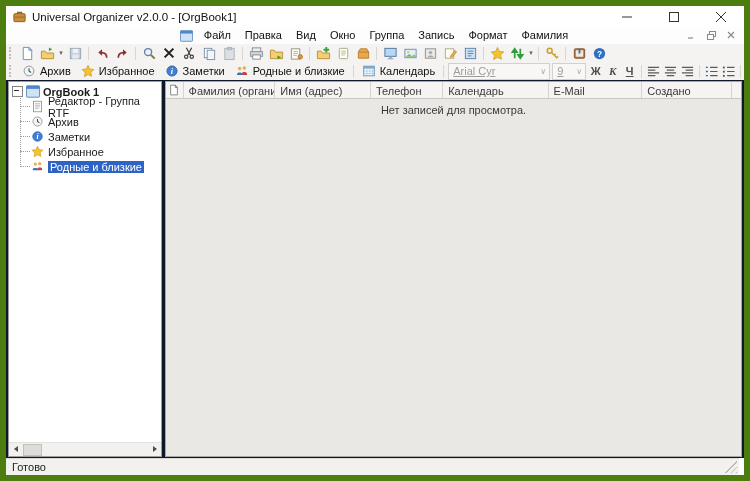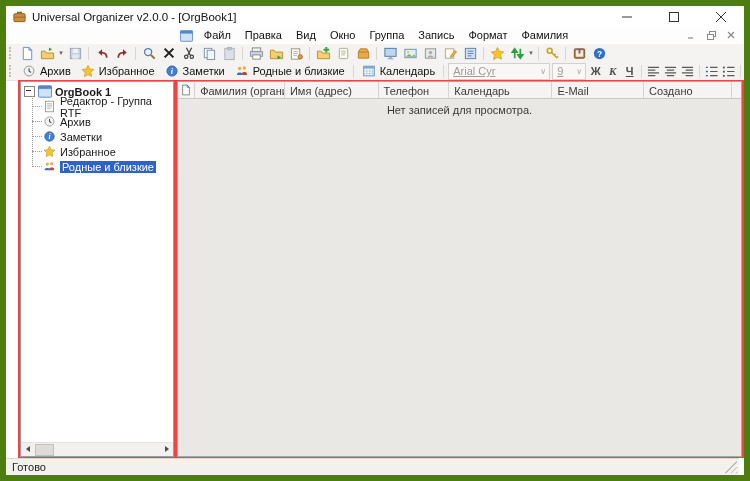--- a/index.html
+++ b/index.html
@@ -26,21 +26,21 @@
   .caret{font-size:7px;color:#666;width:8px;text-align:center;flex:0 0 auto;}
   .navbtn{display:flex;align-items:center;gap:4px;padding:0 5px;height:16px;flex:0 0 auto;}
   .navbtn .lbl{color:#111;}
   .combo{height:15px;background:#f8f7f5;border:1px solid #d2d1ce;display:flex;align-items:center;color:#9c9c9c;flex:0 0 auto;margin:0 1px;}
   .combo .cval{flex:1;padding:0 4px;overflow:hidden;text-decoration:underline;}
   .combo .cchev{width:12px;text-align:center;font-size:8px;color:#aaa;}
   .fmtbtn{width:17px;height:16px;display:flex;align-items:center;justify-content:center;color:#4e4e4e;font-weight:bold;flex:0 0 auto;}
   .fmt-i{font-style:italic;font-family:"Liberation Serif",serif;}
   .fmt-u{text-decoration:underline;}
   
-  .main{position:absolute;top:74px;left:0;right:0;bottom:17px;background:#ef4444;margin-left:12px;}
+  .main{position:absolute;top:74px;left:0;right:0;bottom:17px;background:#0f172a;}
   .treepanel{position:absolute;left:2px;top:1px;width:154px;bottom:1px;background:#ffffff;border:1px solid #9d9d9d;box-sizing:border-box;}
   .treescroll{position:absolute;left:0;right:0;top:0;bottom:13px;overflow:hidden;padding:2px 0 0 3px;}
   .trow{display:flex;align-items:center;height:15px;}
   .expander{width:9px;height:9px;border:1px solid #848484;background:#fff;position:relative;margin-right:3px;flex:0 0 auto;}
   .expander::after{content:"";position:absolute;left:1px;top:3px;width:5px;height:1px;background:#333;}
   .ticon{width:14px;height:14px;margin-right:3px;flex:0 0 auto;}
   .troot-label{font-weight:bold;}
   .tree-children{position:relative;margin-left:8px;}
   .tree-children::before{content:"";position:absolute;left:0;top:-3px;bottom:7px;border-left:1px dotted #9a9a9a;}
   .titem{display:flex;align-items:center;height:15px;padding-left:11px;position:relative;}

